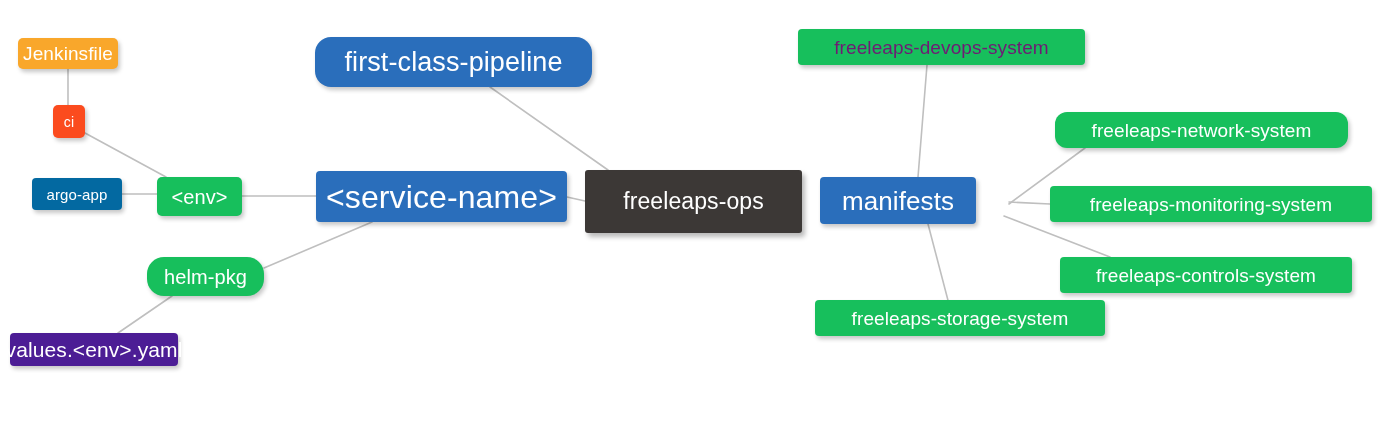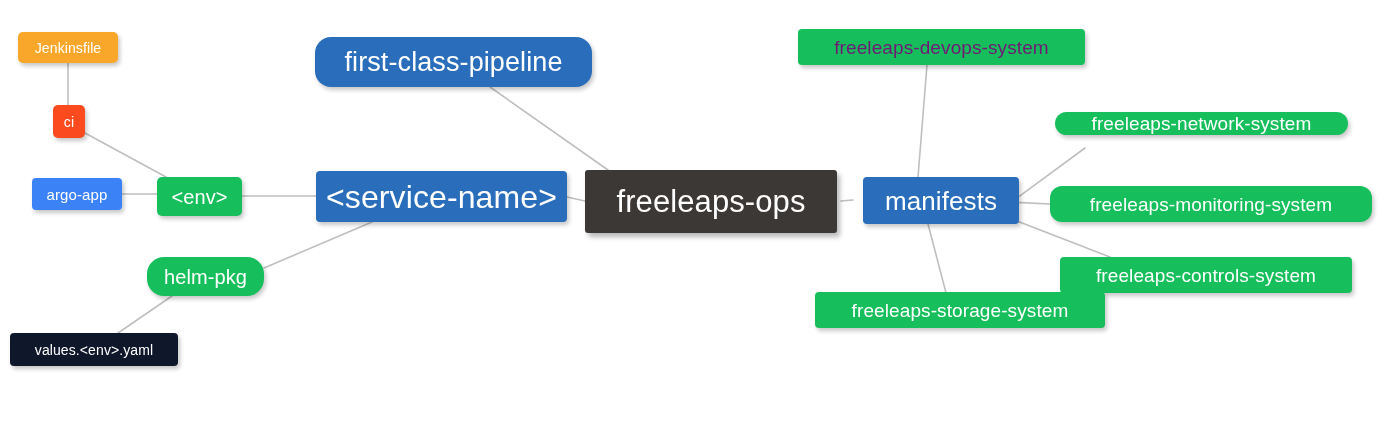--- a/index.html
+++ b/index.html
@@ -59,59 +59,59 @@
       <line x1="157" y1="194" x2="122" y2="194" stroke="#bfbfbf" stroke-width="1.6" stroke-linecap="round"></line>
       <line x1="68" y1="105" x2="68" y2="57" stroke="#bfbfbf" stroke-width="1.6" stroke-linecap="round"></line>
       <line x1="172" y1="296" x2="118" y2="333" stroke="#bfbfbf" stroke-width="1.6" stroke-linecap="round"></line>
       <line x1="918" y1="177" x2="927" y2="65" stroke="#bfbfbf" stroke-width="1.6" stroke-linecap="round"></line>
       <line x1="1009" y1="204" x2="1085" y2="148" stroke="#bfbfbf" stroke-width="1.6" stroke-linecap="round"></line>
       <line x1="1009" y1="202" x2="1050" y2="204" stroke="#bfbfbf" stroke-width="1.6" stroke-linecap="round"></line>
       <line x1="1004" y1="216" x2="1110" y2="257" stroke="#bfbfbf" stroke-width="1.6" stroke-linecap="round"></line>
       <line x1="928" y1="224" x2="950" y2="308" stroke="#bfbfbf" stroke-width="1.6" stroke-linecap="round"></line>
     </svg>
   <div id="node-layer">
-      <div class="node" style="left: 18px; top: 32px; width: 100px; height: 31px; background: rgb(249, 167, 43); color: rgb(255, 255, 255); font-size: 14px; border-radius: 5px;">
+      <div class="node" style="left: 18px; top: 38px; width: 100px; height: 31px; background: rgb(249, 167, 43); color: rgb(255, 255, 255); font-size: 19px; border-radius: 5px;">
         <span>Jenkinsfile</span>
       </div>
       <div class="node" style="left: 53px; top: 105px; width: 32px; height: 33px; background: rgb(251, 75, 30); color: rgb(255, 255, 255); font-size: 14px; border-radius: 5px; justify-content: center;">
         <span>ci</span>
       </div>
-      <div class="node" style="left: 32px; top: 178px; width: 90px; height: 32px; background: #3b82f6; color: rgb(255, 255, 255); font-size: 15px; border-radius: 4px;">
+      <div class="node" style="left: 32px; top: 178px; width: 90px; height: 32px; background: #0369a1; color: rgb(255, 255, 255); font-size: 15px; border-radius: 4px;">
         <span>argo-app</span>
       </div>
       <div class="node" style="left: 157px; top: 177px; width: 85px; height: 39px; background: rgb(23, 191, 92); color: rgb(255, 255, 255); font-size: 20px; border-radius: 5px;">
         <span>&lt;env&gt;</span>
       </div>
       <div class="node" style="left: 147px; top: 257px; width: 117px; height: 39px; background: rgb(23, 191, 92); color: rgb(255, 255, 255); font-size: 20px; border-radius: 17px;">
         <span>helm-pkg</span>
       </div>
-      <div class="node" style="left: 10px; top: 333px; width: 168px; height: 33px; background: #0f172a; color: rgb(255, 255, 255); font-size: 14px; border-radius: 4px;">
+      <div class="node" style="left: 10px; top: 333px; width: 168px; height: 33px; background: #4c1d95; color: rgb(255, 255, 255); font-size: 21px; border-radius: 4px;">
         <span>values.&lt;env&gt;.yaml</span>
       </div>
       <div class="node" style="left: 315px; top: 37px; width: 277px; height: 50px; background: rgb(42, 110, 187); color: rgb(255, 255, 255); font-size: 27px; border-radius: 16px;">
         <span>first-class-pipeline</span>
       </div>
       <div class="node" style="left: 316px; top: 171px; width: 251px; height: 51px; background: rgb(42, 110, 187); color: rgb(255, 255, 255); font-size: 32px; border-radius: 4px;">
         <span>&lt;service-name&gt;</span>
       </div>
-      <div class="node root" style="left: 585px; top: 170px; width: 252px; height: 63px; background: rgb(60, 56, 54); color: rgb(255, 255, 255); font-size: 31px; border-radius: 3px;">
+      <div class="node root" style="left: 585px; top: 170px; width: 217px; height: 63px; background: rgb(60, 56, 54); color: rgb(255, 255, 255); font-size: 23px; border-radius: 3px;">
         <span>freeleaps-ops</span>
       </div>
-      <div class="node" style="left: 863px; top: 177px; width: 156px; height: 47px; background: rgb(42, 110, 187); color: rgb(255, 255, 255); font-size: 26px; border-radius: 4px;">
+      <div class="node" style="left: 820px; top: 177px; width: 156px; height: 47px; background: rgb(42, 110, 187); color: rgb(255, 255, 255); font-size: 26px; border-radius: 4px;">
         <span>manifests</span>
       </div>
       <div class="node" style="left: 798px; top: 29px; width: 287px; height: 36px; background: rgb(23, 191, 92); color: #701a75; font-size: 19px; border-radius: 4px;">
         <span>freeleaps-devops-system</span>
       </div>
-      <div class="node" style="left: 1055px; top: 112px; width: 293px; height: 23px; background: rgb(23, 191, 92); color: rgb(255, 255, 255); font-size: 19px; border-radius: 12px;">
+      <div class="node" style="left: 1055px; top: 112px; width: 293px; height: 36px; background: rgb(23, 191, 92); color: rgb(255, 255, 255); font-size: 19px; border-radius: 12px;">
         <span>freeleaps-network-system</span>
       </div>
-      <div class="node" style="left: 1050px; top: 186px; width: 322px; height: 36px; background: rgb(23, 191, 92); color: rgb(255, 255, 255); font-size: 19px; border-radius: 12px;">
+      <div class="node" style="left: 1050px; top: 186px; width: 322px; height: 36px; background: rgb(23, 191, 92); color: rgb(255, 255, 255); font-size: 19px; border-radius: 4px;">
         <span>freeleaps-monitoring-system</span>
       </div>
       <div class="node" style="left: 1060px; top: 257px; width: 292px; height: 36px; background: rgb(23, 191, 92); color: rgb(255, 255, 255); font-size: 19px; border-radius: 4px;">
         <span>freeleaps-controls-system</span>
       </div>
-      <div class="node" style="left: 815px; top: 292px; width: 290px; height: 36px; background: rgb(23, 191, 92); color: rgb(255, 255, 255); font-size: 19px; border-radius: 4px;">
+      <div class="node" style="left: 815px; top: 300px; width: 290px; height: 36px; background: rgb(23, 191, 92); color: rgb(255, 255, 255); font-size: 19px; border-radius: 4px;">
         <span>freeleaps-storage-system</span>
       </div>
     </div>
 </div>
 
 </body></html>

